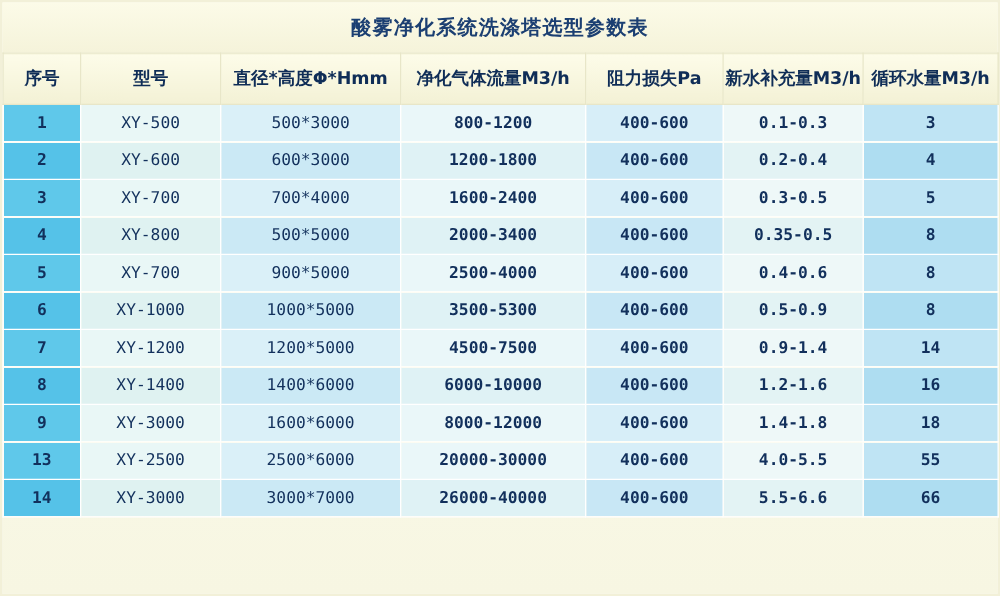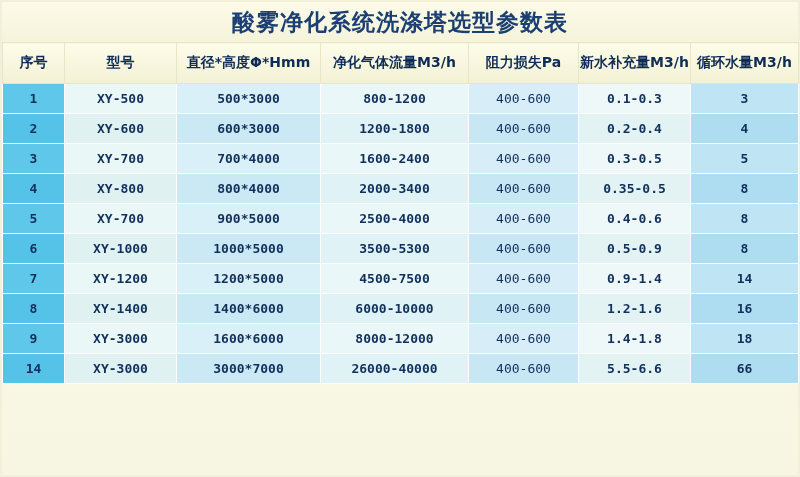--- a/index.html
+++ b/index.html
@@ -23,21 +23,21 @@
   }
   .title-bar {
     height: 40px;
     display: flex;
     align-items: center;
     justify-content: center;
     background: linear-gradient(180deg, #fcfbe8 0%, #f5f3da 100%);
   }
   .title-bar .title {
     font-family: "DejaVu Sans", sans-serif;
-    font-size: 23px;
+    font-size: 16px;
     font-weight: bold;
     color: #1b3f72;
     letter-spacing: 1px;
   }
   table.spec {
     width: 796px;
     border-collapse: collapse;
     table-layout: fixed;
   }
   table.spec th, table.spec td {
@@ -55,24 +55,24 @@
     height: 40px;
     font-family: "DejaVu Sans", sans-serif;
     font-weight: bold;
     font-size: 14px;
     background: linear-gradient(180deg, #fdfce9 0%, #f3f1d5 100%);
     color: #0f2d57;
     border-color: #e8e6c8;
   }
   
   td.c0 { background: #5fc8ea; font-weight: bold; }
-  td.c1 { background: #e9f7f6; font-weight: bold; margin-left: 19px; }
-  td.c2 { background: #daf0f8; font-weight: bold; margin-left: 24px; }
+  td.c1 { background: #e9f7f6; font-weight: normal; margin-left: 19px; }
+  td.c2 { background: #daf0f8; font-weight: normal; margin-left: 24px; }
   td.c3 { background: #eaf7f9; font-weight: bold; }
-  td.c4 { background: #d7eef8; font-weight: normal; }
+  td.c4 { background: #d7eef8; font-weight: bold; }
   td.c5 { background: #eef8f8; font-weight: bold; }
   td.c6 { background: #bfe4f4; font-weight: bold; }
 
   tr.alt td.c1 { background: #dff2f1; }
   tr.alt td.c2 { background: #cbe9f5; }
   tr.alt td.c3 { background: #dff2f5; }
   tr.alt td.c4 { background: #c8e7f5; }
   tr.alt td.c5 { background: #e3f3f4; text-align: center; }
   tr.alt td.c6 { background: #aeddf1; }
   tr.alt td.c0 { background: #55c2e8; }
@@ -139,21 +139,21 @@
           <td class="c1">XY-700</td>
           <td class="c2">700*4000</td>
           <td class="c3">1600-2400</td>
           <td class="c4">400-600</td>
           <td class="c5">0.3-0.5</td>
           <td class="c6">5</td>
         </tr>
         <tr class="alt">
           <td class="c0">4</td>
           <td class="c1">XY-800</td>
-          <td class="c2">800*4000</td>
+          <td class="c2">500*5000</td>
           <td class="c3">2000-3400</td>
           <td class="c4">400-600</td>
           <td class="c5">0.35-0.5</td>
           <td class="c6">8</td>
         </tr>
         <tr>
           <td class="c0">5</td>
           <td class="c1">XY-700</td>
           <td class="c2">900*5000</td>
           <td class="c3">2500-4000</td>
@@ -190,20 +190,29 @@
         </tr>
         <tr>
           <td class="c0">9</td>
           <td class="c1">XY-3000</td>
           <td class="c2">1600*6000</td>
           <td class="c3">8000-12000</td>
           <td class="c4">400-600</td>
           <td class="c5">1.4-1.8</td>
           <td class="c6">18</td>
         </tr>
+        <tr>
+          <td class="c0">13</td>
+          <td class="c1">XY-2500</td>
+          <td class="c2">2500*6000</td>
+          <td class="c3">20000-30000</td>
+          <td class="c4">400-600</td>
+          <td class="c5">4.0-5.5</td>
+          <td class="c6">55</td>
+        </tr>
         <tr class="alt">
           <td class="c0">14</td>
           <td class="c1">XY-3000</td>
           <td class="c2">3000*7000</td>
           <td class="c3">26000-40000</td>
           <td class="c4">400-600</td>
           <td class="c5">5.5-6.6</td>
           <td class="c6">66</td>
         </tr>
       </tbody>

